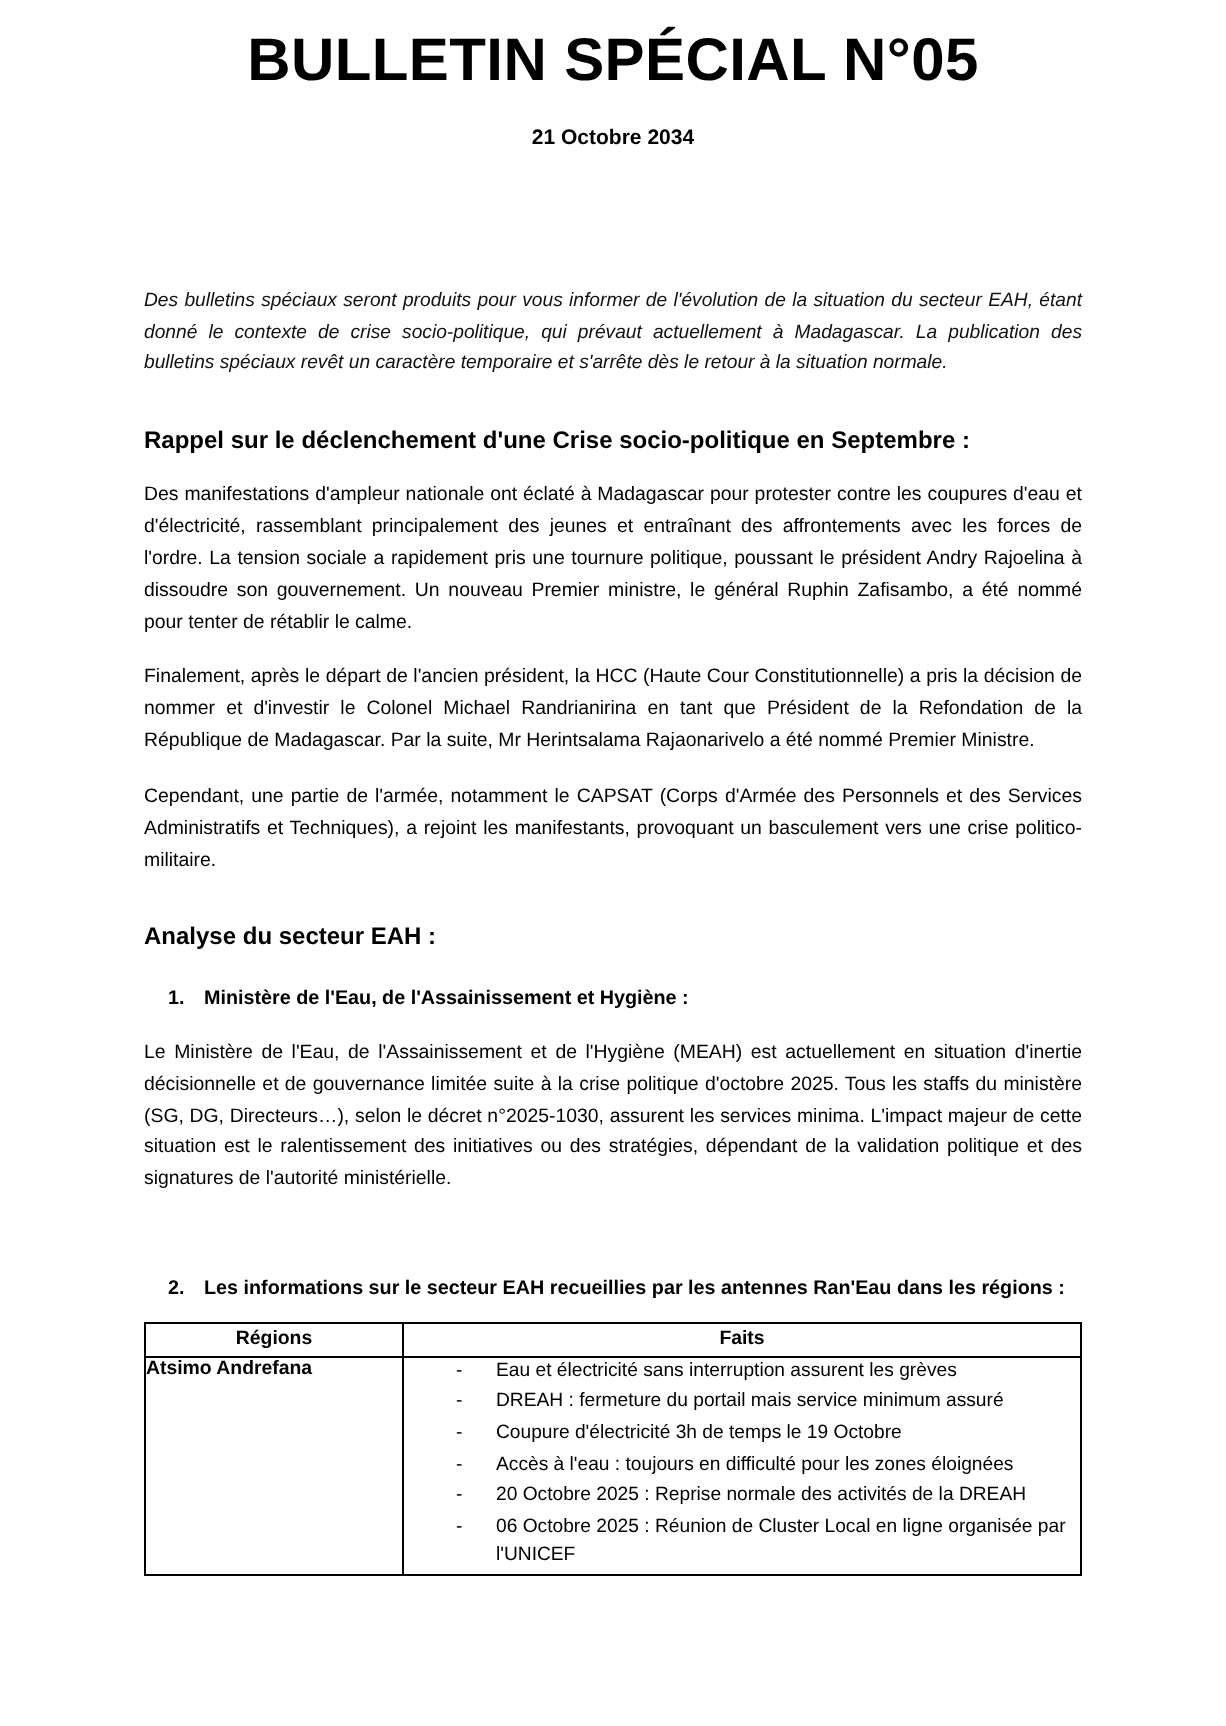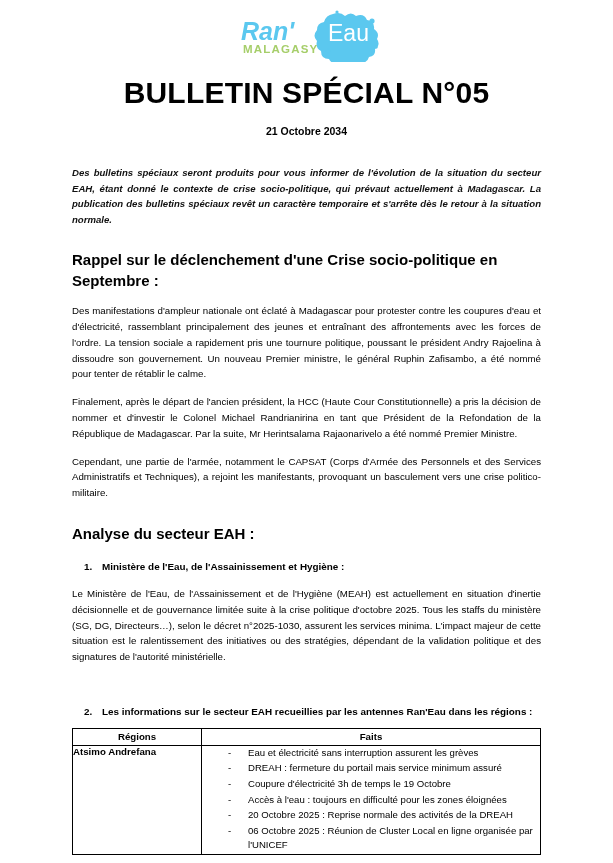--- a/index.html
+++ b/index.html
@@ -52,28 +52,28 @@
     text-align: center;
     font-size: 10.5px;
     font-weight: bold;
     margin: 16px 0 0 0;
   }
 
   
   .intro {
     font-size: 9.6px;
     font-style: italic;
-    font-weight: 700;
+    font-weight: 400;
     line-height: 1.62;
     text-align: justify;
-    margin: 28px 0 0 0;
+    margin: 68px 0 0 0;
     color: #111;
   }
   h2.section {
-    font-size: 15px;
+    font-size: 12px;
     font-weight: bold;
     margin: 22px 0 0 0;
     line-height: 1.4;
   }
   p.body {
     font-size: 9.7px;
     line-height: 1.63;
     text-align: justify;
     margin: 12px 0 0 0;
   }
@@ -138,36 +138,20 @@
     position: absolute;
     left: 26px;
     top: 0;
   }
 </style>
 </head>
 <body>
 
 <div class="page">
 
-  <div class="logo-wrap">
-    <div class="logo">
-      <svg width="148" height="52" viewBox="0 0 148 52" xmlns="http://www.w3.org/2000/svg" aria-hidden="true">
-        <g>
-          <path d="M100 4 q7-3 12 2 q6-5 11 0 q8-3 11 4 q8 1 7 9 q6 4 3 10 q4 6-2 10 q1 7-6 8 q-2 7-9 5 q-4 6-10 2 q-6 4-11-1 q-7 2-10-4 q-8 0-8-8 q-6-3-4-10 q-5-5 0-11 q0-7 7-8 q2-7 9-8 z" fill="#5bc8ef"></path>
-          <circle cx="139" cy="11" r="2.6" fill="#5bc8ef"></circle>
-          <circle cx="95" cy="41" r="2.2" fill="#5bc8ef"></circle>
-          <circle cx="143" cy="37" r="1.8" fill="#5bc8ef"></circle>
-          <circle cx="104" cy="2" r="1.6" fill="#5bc8ef"></circle>
-        </g>
-        <text x="8" y="30" font-family="'Liberation Sans', sans-serif" font-size="25" font-weight="bold" font-style="italic" fill="#5bc8ef">Ran'</text>
-        <text x="95" y="31" font-family="'Liberation Sans', sans-serif" font-size="23" fill="#ffffff">Eau</text>
-        <text x="10" y="43" font-family="'Liberation Sans', sans-serif" font-size="11.5" font-weight="bold" letter-spacing="1.2" fill="#a6ce6a">MALAGASY</text>
-      </svg>
-    </div>
-  </div>
 
   <h1 class="doc-title">BULLETIN SPÉCIAL N°05</h1>
   <div class="doc-date">21 Octobre 2034</div>
 
   <p class="intro">Des bulletins spéciaux seront produits pour vous informer de l'évolution de la situation du secteur EAH, étant donné le contexte de crise socio-politique, qui prévaut actuellement à Madagascar. La publication des bulletins spéciaux revêt un caractère temporaire et s'arrête dès le retour à la situation normale.</p>
 
   <h2 class="section">Rappel sur le déclenchement d'une Crise socio-politique en Septembre :</h2>
   <p class="body">Des manifestations d'ampleur nationale ont éclaté à Madagascar pour protester contre les coupures d'eau et d'électricité, rassemblant principalement des jeunes et entraînant des affrontements avec les forces de l'ordre. La tension sociale a rapidement pris une tournure politique, poussant le président Andry Rajoelina à dissoudre son gouvernement. Un nouveau Premier ministre, le général Ruphin Zafisambo, a été nommé pour tenter de rétablir le calme.</p>
   <p class="body">Finalement, après le départ de l'ancien président, la HCC (Haute Cour Constitutionnelle) a pris la décision de nommer et d'investir le Colonel Michael Randrianirina en tant que Président de la Refondation de la République de Madagascar. Par la suite, Mr Herintsalama Rajaonarivelo a été nommé Premier Ministre.</p>
   <p class="body">Cependant, une partie de l'armée, notamment le CAPSAT (Corps d'Armée des Personnels et des Services Administratifs et Techniques), a rejoint les manifestants, provoquant un basculement vers une crise politico-militaire.</p>

